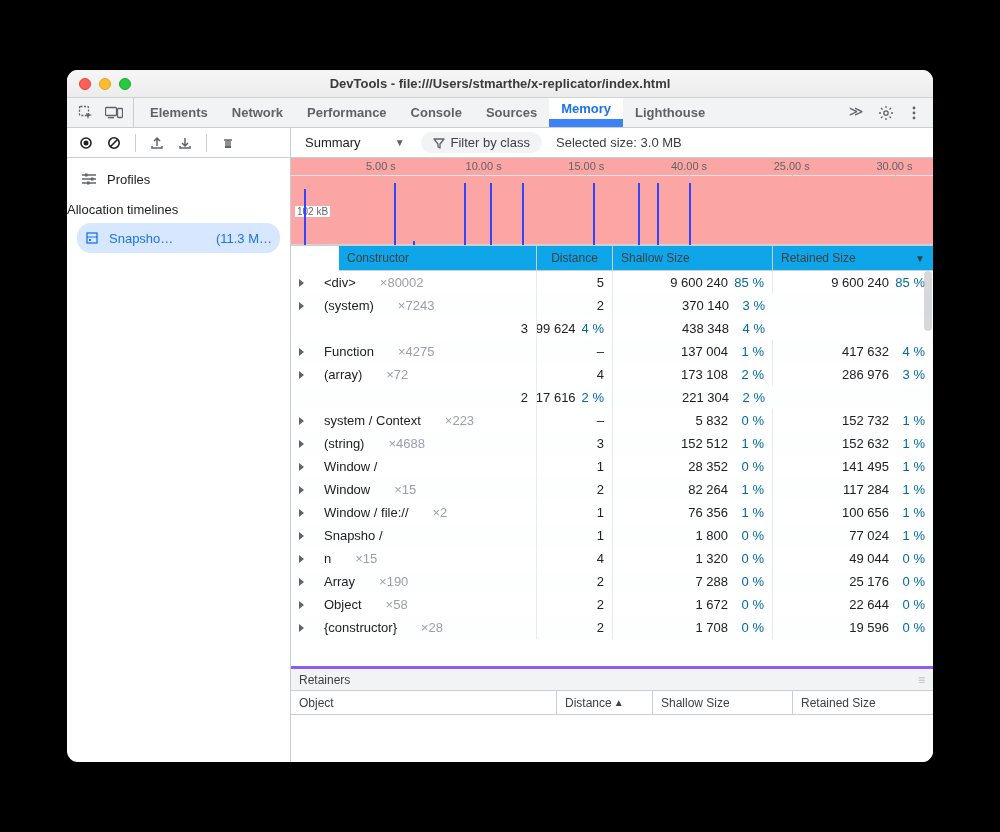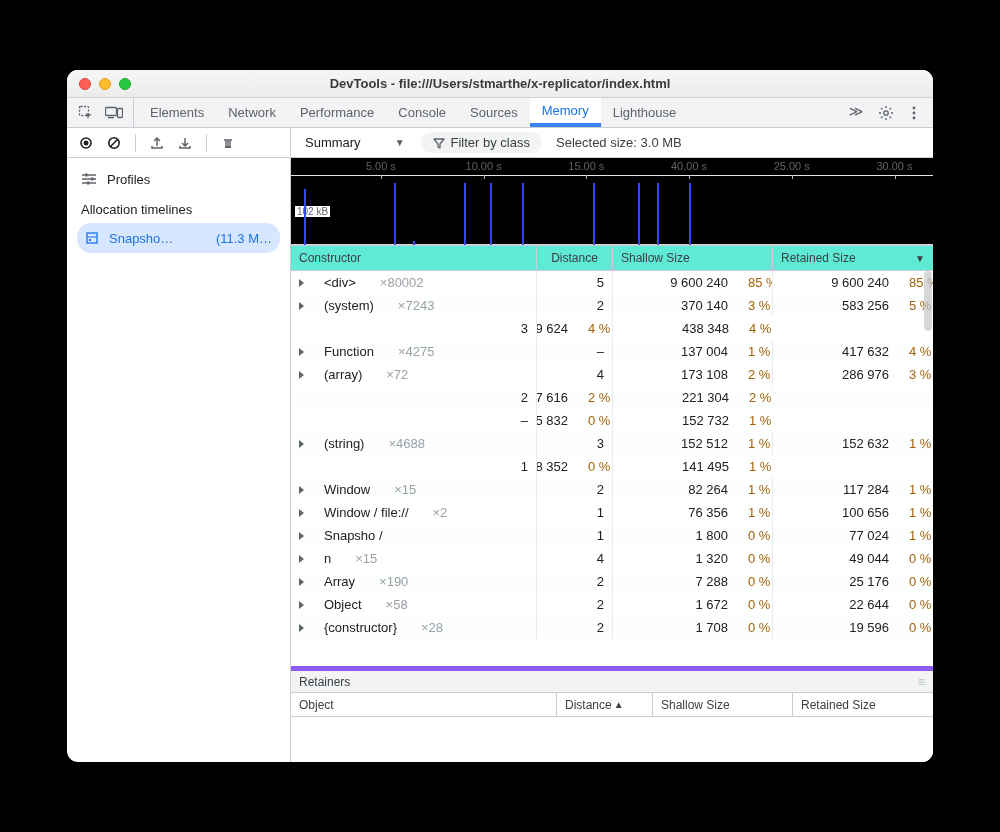--- a/index.html
+++ b/index.html
@@ -49,28 +49,28 @@
     border-bottom:1px solid #cacdd1;
     display:flex; align-items:stretch;
     padding: 0 6px;
   }
   .tabstrip-left {
     display:flex; align-items:center; gap:2px; padding-right:6px; border-right:1px solid #cacdd1; margin-right:4px;
   }
   .icon-btn {
     width:26px; height:26px; display:flex; align-items:center; justify-content:center; border-radius:3px; cursor:default;
   }
-  .tabs { display:flex; align-items:stretch; flex:1; }
+  .tabs { display:flex; align-items:stretch; flex:1;font-weight:bold; }
   .tab {
     padding: 0 12px;
     display:flex; align-items:center;
     color:#5f6368; font-size:13px;
     cursor:default;
   }
-  .tab.active { color:#1a73e8; border-bottom:4px solid #3b82f6; background:#fff;}
+  .tab.active { color:#1a73e8; border-bottom:8px solid #3b82f6; background:#fff;}
   .tabstrip-right { display:flex; align-items:center; gap:2px; padding-left:4px;}
   
   .toolbar {
     height:30px; border-bottom:1px solid #cacdd1; background:#fff;
     display:flex; align-items:center;
   }
   .tb-left {
     width:224px; display:flex; align-items:center; height:100%; border-right:1px solid #cacdd1;
     padding-left:6px; gap:2px;
   }
@@ -83,73 +83,73 @@
     display:flex; align-items:center; gap:6px;
     background:#f1f3f4; border-radius:14px; padding:3px 12px; color:#3c4043;
   }
   .selected-size { color:#3c4043; }
   
   .main { flex:1; display:flex; overflow:hidden;}
   .sidebar { width:224px; border-right:1px solid #cacdd1; display:flex; flex-direction:column; padding-top:6px;}
   .side-item {
     display:flex; align-items:center; gap:10px; height:30px; padding:0 14px; color:#202124;
   }
-  .side-heading { padding:8px 14px 6px; color:#202124; font-size:13px;}
+  .side-heading { padding:8px 0 6px; color:#202124; font-size:13px;}
   .snap-item {
     display:flex; align-items:center; gap:10px; height:30px; margin:0 10px; padding:0 8px;
     background:#d6e7ff; border-radius:14px; color:#1a73e8;
   }
   .snap-item .size { color:#1a73e8; margin-left:auto; white-space:nowrap;}
   .snap-name { white-space:nowrap; overflow:hidden; text-overflow:ellipsis;}
   
   .content { flex:1; display:flex; flex-direction:column; overflow:hidden;}
   .timeline {
     height:88px; border-bottom:1px solid #cacdd1; position:relative; overflow:hidden;
-    background:#000000;
+    background:#fca5a5;
   }
   .timeline-ruler { height:18px; border-bottom:1px solid #e3e5e8; position:relative;}
   .tick { position:absolute; top:2px; font-size:11px; color:#5f6368; transform:translateX(-50%);}
   .tick::after { content:""; position:absolute; left:50%; top:15px; width:1px; height:4px; background:#c0c3c7;}
   .timeline-body { position:absolute; top:18px; left:0; right:0; bottom:0;}
   .ylabel { position:absolute; left:4px; top:30px; font-size:10px; color:#5f6368; background:#fff; padding:0 2px;}
   .timeline-baseline { position:absolute; left:0; right:0; bottom:0; height:1px; background:#cfd2d6;}
   .spike { position:absolute; bottom:0; width:2px; background:#3346ff;}
   .spike.tiny { height:4px;}
   
   .table-wrap { flex:1; display:flex; flex-direction:column; overflow:hidden; position:relative;}
   .grid-header, .grid-row {
     display:grid;
     grid-template-columns: 1fr 76px 160px 160px;
   }
   .grid-header {
-    background:#5eead4; border-bottom:1px solid #cacdd1; height:25px;
-    font-size:12px; color:#3c4043;
+    background:#0ea5e9; border-bottom:1px solid #cacdd1; height:25px;
+    font-size:12px; color:#3c4043;margin-left:48px;
   }
   .gh { display:flex; align-items:center; padding:0 8px; border-right:1px solid #cacdd1;}
   .gh:last-child { border-right:none;}
   .gh.center { justify-content:center;}
   .gh.num { justify-content:flex-start; }
   .sort-ind { margin-left:auto; font-size:10px;}
   .grid-body { flex:1; overflow-y:auto; position:relative;}
   .grid-row { height:23px; font-size:13px; }
   .cell { display:flex; align-items:center; padding:0 8px; border-right:1px solid #e8eaed; overflow:hidden; white-space:nowrap;}
   .cell:last-child{border-right:none;}
   .cell.constructor { gap:20px;}
   .tw { display:inline-block; width:0; height:0; border-top:4px solid transparent; border-bottom:4px solid transparent; border-left:5px solid #5f6368;}
   .cname { color:#202124;}
   .mult { color:#9aa0a6; padding-left:4px;}
   .cell.dist { justify-content:flex-end; font-variant-numeric:tabular-nums; color:#202124;}
   .cell.size { justify-content:flex-end; font-variant-numeric:tabular-nums; }
   .sznum { color:#202124; text-align:right;}
-  .szpct { color:#a16207; width:36px; text-align:right; padding-left:20px;}
+  .szpct { color:#0369a1; width:36px; text-align:right; padding-left:6px;}
   .grid-row:nth-child(even){ background:#f6f8fa33;}
   
   .vscroll-thumb { position:absolute; right:1px; top:0; width:8px; height:60px; background:#c1c4c8aa; border-radius:4px;}
   .split-grip { position:absolute; right:6px; top:-8px; color:#bcc0c4; font-size:12px;}
-  .retainers { height:96px; border-top:5px solid #8b5cf6; display:flex; flex-direction:column;}
+  .retainers { height:96px; border-top:3px solid #8b5cf6; display:flex; flex-direction:column;}
   .ret-title { height:22px; background:#f1f3f4; border-bottom:1px solid #cacdd1; display:flex; align-items:center; padding:0 8px; font-size:12px; color:#3c4043;}
   .ret-header { display:grid; grid-template-columns:1fr 96px 140px 140px; height:24px; background:#fff; border-bottom:1px solid #cacdd1; font-size:12px; color:#3c4043;}
   .rh { display:flex; align-items:center; padding:0 8px; border-right:1px solid #cacdd1;}
   .rh:last-child{border-right:none;}
   .ret-body { flex:1; background:#fff;}
   svg { display:block; }
 </style>
 </head>
 <body>
 
@@ -362,24 +362,20 @@
               <div class="cell constructor">
                 <span class="tw"></span>
                 <span class="cname">(system)</span>
                 <span class="mult">×7243</span>
               </div>
               <div class="cell dist">2</div>
               <div class="cell size">
                 <span class="sznum">370 140</span>
                 <span class="szpct">3 %</span>
               </div>
-              <div class="cell size">
-                <span class="sznum">583 256</span>
-                <span class="szpct">5 %</span>
-              </div>
             </div>
             <div class="grid-row">
               <div class="cell dist">3</div>
               <div class="cell size">
                 <span class="sznum">399 624</span>
                 <span class="szpct">4 %</span>
               </div>
               <div class="cell size">
                 <span class="sznum">438 348</span>
                 <span class="szpct">4 %</span>
@@ -422,20 +418,25 @@
               <div class="cell size">
                 <span class="sznum">217 616</span>
                 <span class="szpct">2 %</span>
               </div>
               <div class="cell size">
                 <span class="sznum">221 304</span>
                 <span class="szpct">2 %</span>
               </div>
             </div>
             <div class="grid-row">
+              <div class="cell constructor">
+                <span class="tw"></span>
+                <span class="cname">system / Context</span>
+                <span class="mult">×223</span>
+              </div>
               <div class="cell dist">–</div>
               <div class="cell size">
                 <span class="sznum">5 832</span>
                 <span class="szpct">0 %</span>
               </div>
               <div class="cell size">
                 <span class="sznum">152 732</span>
                 <span class="szpct">1 %</span>
               </div>
             </div>
@@ -449,20 +450,25 @@
               <div class="cell size">
                 <span class="sznum">152 512</span>
                 <span class="szpct">1 %</span>
               </div>
               <div class="cell size">
                 <span class="sznum">152 632</span>
                 <span class="szpct">1 %</span>
               </div>
             </div>
             <div class="grid-row">
+              <div class="cell constructor">
+                <span class="tw"></span>
+                <span class="cname">Window /</span>
+                <span class="mult"></span>
+              </div>
               <div class="cell dist">1</div>
               <div class="cell size">
                 <span class="sznum">28 352</span>
                 <span class="szpct">0 %</span>
               </div>
               <div class="cell size">
                 <span class="sznum">141 495</span>
                 <span class="szpct">1 %</span>
               </div>
             </div>

